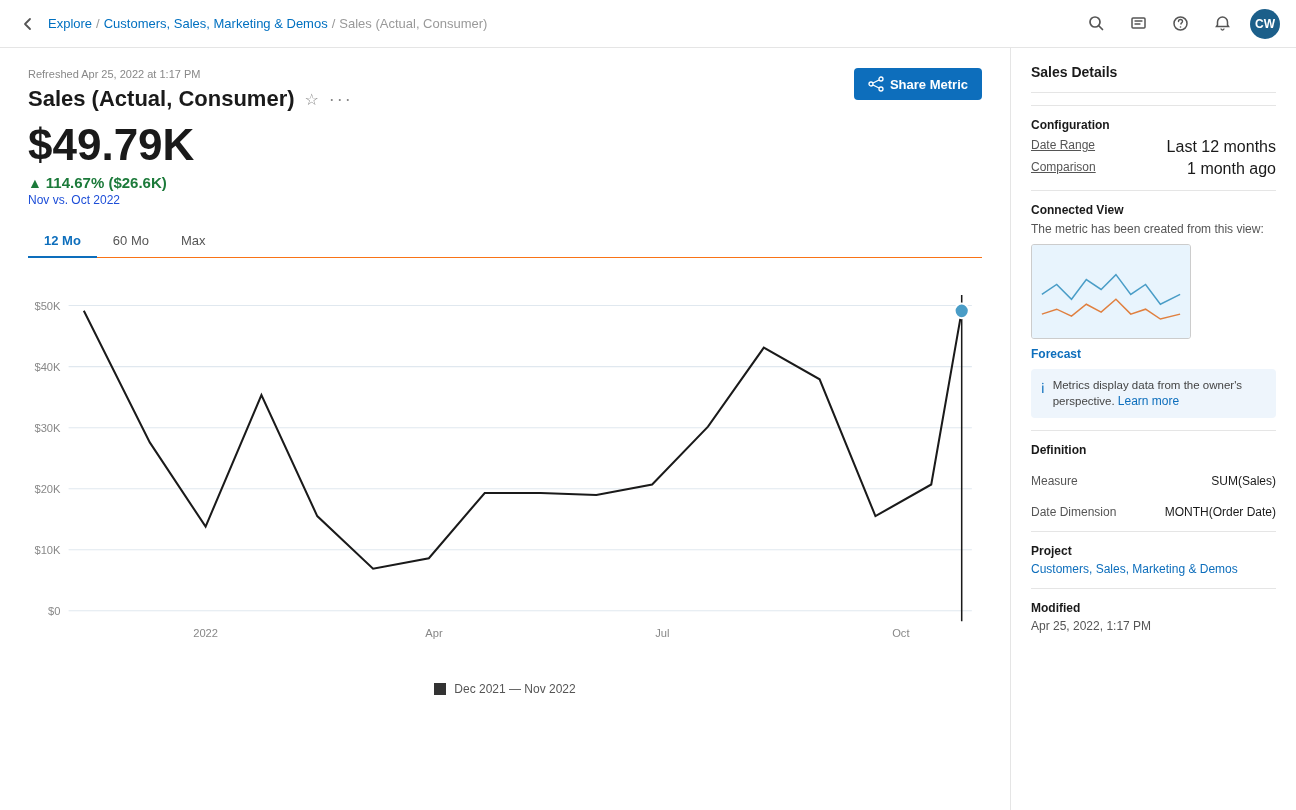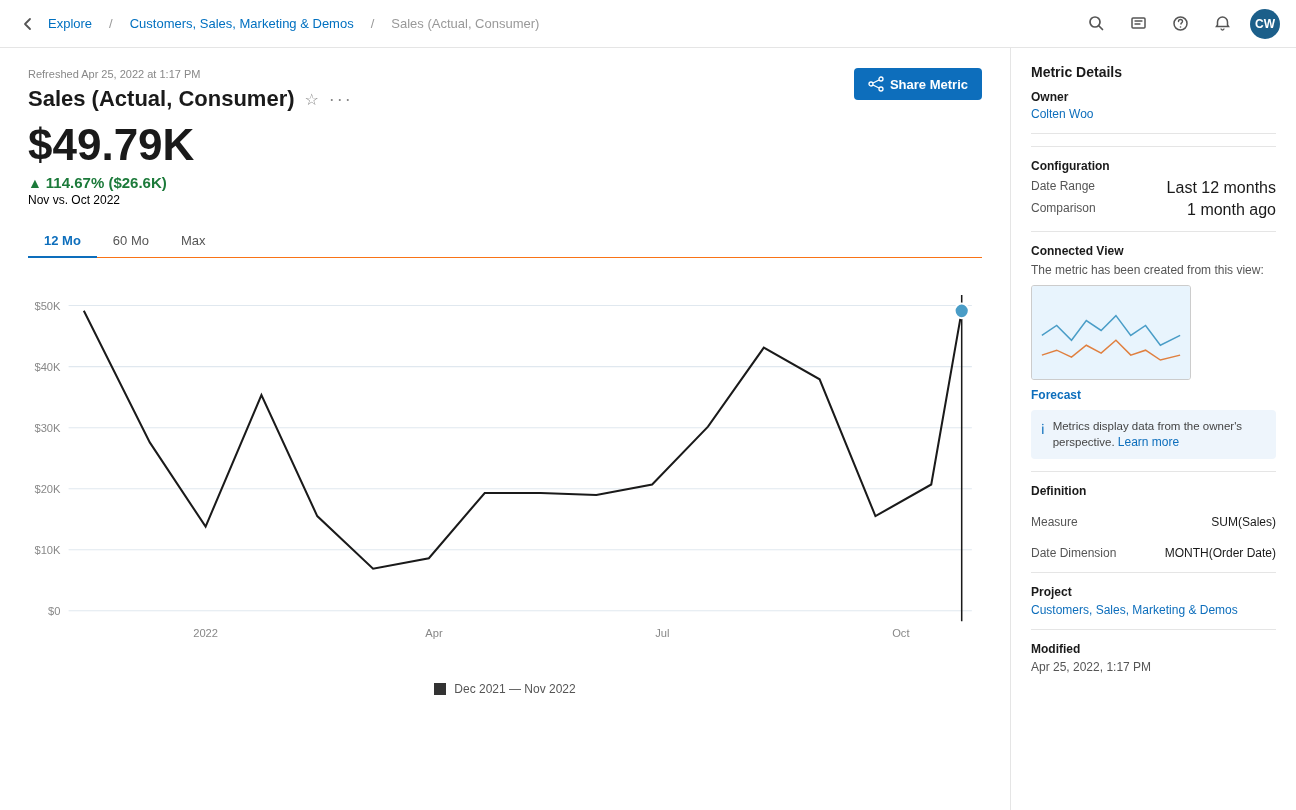--- a/index.html
+++ b/index.html
@@ -4,21 +4,21 @@
   <style>
     * { box-sizing: border-box; margin: 0; padding: 0; }
     body { font-family: -apple-system, BlinkMacSystemFont, 'Segoe UI', Arial, sans-serif; background: #fff; color: #333; font-size: 13px; height: 810px; width: 1296px; overflow: hidden; }
 
     
     .topnav {
       display: flex; align-items: center; justify-content: space-between;
       height: 48px; border-bottom: 1px solid #e5e5e5; padding: 0 16px;
     }
     .topnav-left { display: flex; align-items: center; gap: 8px; }
-    .topnav-left .breadcrumb { display: flex; gap: 17px; font-size: 13px; color: #555; }
+    .topnav-left .breadcrumb { display: flex; gap: 4px; font-size: 13px; color: #555; }
     .topnav-left .breadcrumb a { color: #0070c0; text-decoration: none; }
     .topnav-left .breadcrumb span { color: #999; }
     .topnav-right { display: flex; align-items: center; gap: 14px; }
     .back-btn { width: 24px; height: 24px; display: flex; align-items: center; justify-content: center; cursor: pointer; color: #555; }
     .icon-btn { width: 28px; height: 28px; border-radius: 50%; display: flex; align-items: center; justify-content: center; cursor: pointer; color: #555; }
     .avatar { width: 30px; height: 30px; border-radius: 50%; background: #1c5f8a; color: #fff; display: flex; align-items: center; justify-content: center; font-size: 12px; font-weight: 600; cursor: pointer; }
 
     
     .main-container { display: flex; height: calc(810px - 48px); }
 
@@ -36,21 +36,21 @@
 
     .share-btn {
       background: #0d6ebc; color: #fff; border: none; border-radius: 4px;
       padding: 8px 14px; font-size: 13px; font-weight: 600; cursor: pointer;
       display: flex; align-items: center; gap: 6px;
     }
 
     .metric-value { font-size: 44px; font-weight: 700; color: #1a1a1a; margin-bottom: 4px; }
     .metric-change { display: flex; align-items: center; gap: 4px; color: #1c7a3a; font-size: 15px; font-weight: 600; margin-bottom: 2px; }
     .metric-change .arrow-up { color: #1c7a3a; font-size: 14px; }
-    .metric-comparison { font-size: 12px; color: #000000; margin-bottom: 18px; }
+    .metric-comparison { font-size: 12px; color: #1d4ed8; margin-bottom: 18px; }
 
     
     .time-tabs { display: flex; gap: 0; margin-bottom: 16px; border-bottom: 1px solid #f97316; }
     .time-tab { padding: 8px 16px; cursor: pointer; font-size: 13px; color: #555; border-bottom: 2px solid transparent; margin-bottom: -1px; }
     .time-tab.active { color: #0d6ebc; border-bottom: 2px solid #0d6ebc; font-weight: 600; }
 
     
     .chart-area { position: relative; width: 100%; height: 400px; }
 
     svg.chart { width: 100%; height: 100%; }
@@ -61,21 +61,21 @@
     
     .section-title { font-size: 14px; font-weight: 700; color: #1a1a1a; margin-bottom: 10px; margin-top: 16px; }
     .section-title:first-child { margin-top: 0; }
     .label-row { margin-bottom: 6px; }
     .label { font-size: 12px; font-weight: 600; color: #1a1a1a; margin-bottom: 2px; }
     .value-link { color: #0d6ebc; text-decoration: none; cursor: pointer; font-size: 12px; }
     .value-text { font-size: 12px; color: #555; }
     .divider { border: none; border-top: 1px solid #e5e5e5; margin: 12px 0; }
 
     .config-row { display: flex; justify-content: space-between; margin-bottom: 4px; }
-    .config-label { font-size: 12px; color: #555; }
+    .config-label { font-size: 12px; color: #555; text-decoration: underline; }
     .config-value { font-size: 16px; color: #1a1a1a; }
 
     .connected-view-img {
       width: 160px; height: 95px;
       background: linear-gradient(135deg, #e8f4fd 0%, #f0f8ff 50%, #fff8ee 100%);
       border: 1px solid #ccc; border-radius: 3px; margin-bottom: 8px;
       position: relative; overflow: hidden;
     }
     .mini-chart-lines { position: absolute; inset: 0; }
 
@@ -225,26 +225,22 @@
     </div>
 
     <div class="legend-row">
       <span class="legend-dot"></span>
       <span>Dec 2021 — Nov 2022</span>
     </div>
   </div>
 
   <div class="right-panel">
 
-    <div class="section-title">Metric Details</div>
-
-    <div class="label-row">
-      <div class="label">Owner</div>
-      <a class="value-link">Colten Woo</a>
-    </div>
+    <div class="section-title">Sales Details</div>
+
 
     <hr class="divider">
 
 
     <hr class="divider">
 
     <div class="label">Configuration</div>
     <div style="margin-top:6px;">
       <div class="config-row">
         <span class="config-label">Date Range</span>

